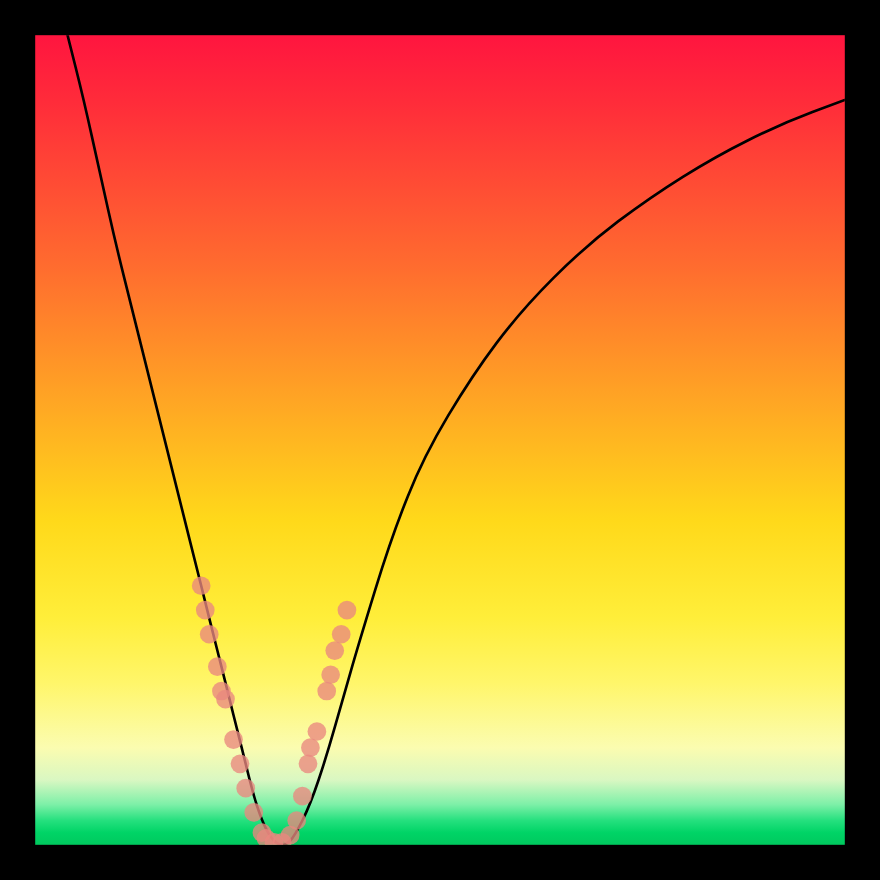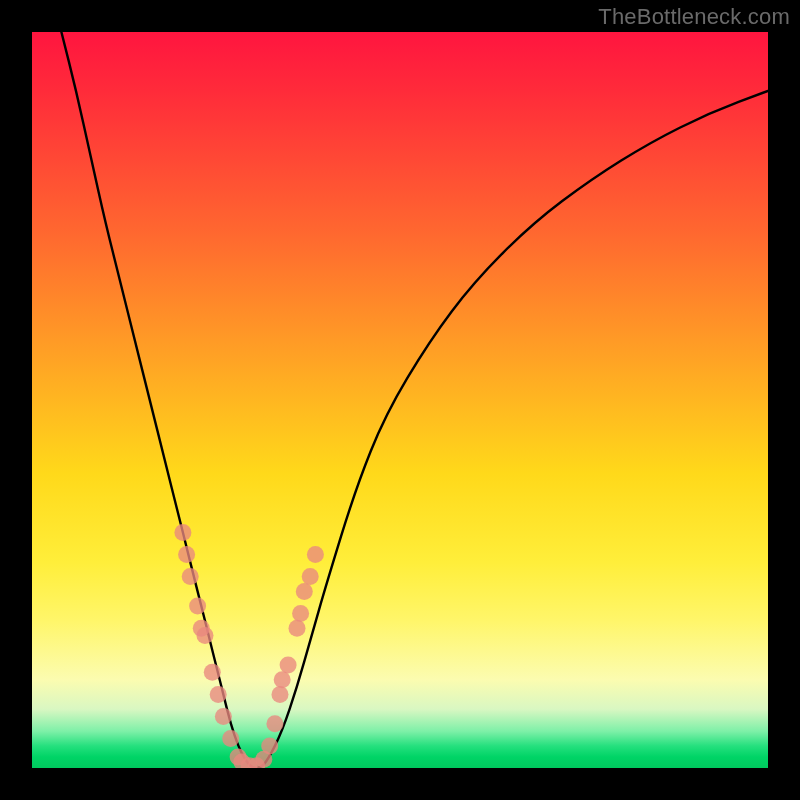--- a/index.html
+++ b/index.html
@@ -62,21 +62,20 @@
   }
   .marker {
     fill: #e9887f;
     fill-opacity: 0.78;
   }
 </style>
 </head>
 <body>
 
 <div class="frame">
-  <div class="watermark">TheBottleneck.com</div>
 
   <div class="plot">
     <div class="gradient"></div>
     <svg class="overlay" viewBox="0 0 736 736" preserveAspectRatio="none">
       <path id="curve-path" fill="none" stroke="#000000" stroke-width="2.4" stroke-linecap="round" d="M 29.4 0.0 Q 29.4 0.0 36.8 29.4 Q 44.2 58.9 51.5 92.0 Q 58.9 125.1 66.2 158.2 Q 73.6 191.4 81.0 220.8 Q 88.3 250.2 95.7 279.7 Q 103.0 309.1 110.4 338.6 Q 117.8 368.0 125.1 397.4 Q 132.5 426.9 139.8 456.3 Q 147.2 485.8 150.9 500.5 Q 154.6 515.2 158.2 529.9 Q 161.9 544.6 165.6 559.4 Q 169.3 574.1 173.0 588.8 Q 176.6 603.5 180.3 618.2 Q 184.0 633.0 187.7 647.7 Q 191.4 662.4 195.0 677.1 Q 198.7 691.8 202.4 702.9 Q 206.1 713.9 209.8 721.3 Q 213.4 728.6 217.1 732.3 Q 220.8 736.0 224.5 736.0 Q 228.2 736.0 231.8 732.3 Q 235.5 728.6 242.9 713.9 Q 250.2 699.2 257.6 677.1 Q 265.0 655.0 272.3 629.3 Q 279.7 603.5 287.0 577.8 Q 294.4 552.0 309.1 504.2 Q 323.8 456.3 338.6 419.5 Q 353.3 382.7 375.4 345.9 Q 397.4 309.1 419.5 279.7 Q 441.6 250.2 471.0 220.8 Q 500.5 191.4 529.9 169.3 Q 559.4 147.2 588.8 128.8 Q 618.2 110.4 647.7 95.7 Q 677.1 81.0 706.6 69.9 T 736.0 58.9"></path>
       <g id="markers">
           <circle cx="150.9" cy="500.5" r="8.5" class="marker" fill="#e9887f"></circle>
           <circle cx="154.6" cy="522.6" r="8.5" class="marker" fill="#e9887f"></circle>
           <circle cx="158.2" cy="544.6" r="8.5" class="marker" fill="#e9887f"></circle>
           <circle cx="165.6" cy="574.1" r="8.5" class="marker" fill="#e9887f"></circle>

